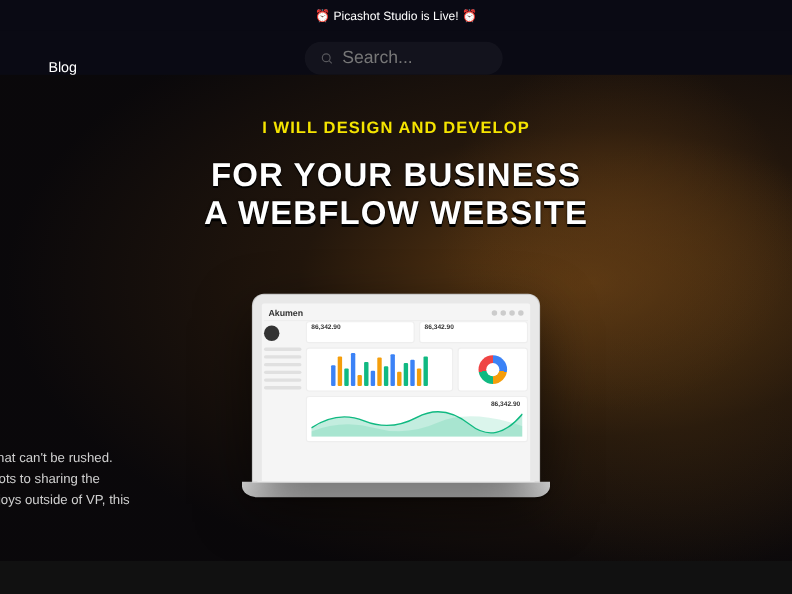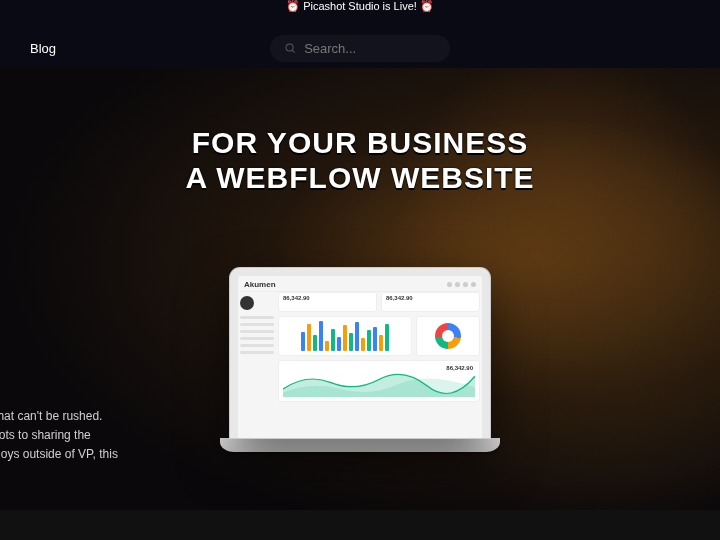--- a/index.html
+++ b/index.html
@@ -4,38 +4,39 @@
 <style>
 * { margin: 0; padding: 0; box-sizing: border-box; }
 body {
   width: 720px; height: 540px; overflow: hidden;
   background: #0a0a14;
   font-family: -apple-system, BlinkMacSystemFont, 'Segoe UI', Arial, sans-serif;
   color: #fff;
   position: relative;
 }
 .announce-bar {
-  height: 28px; display: flex; align-items: flex-start; justify-content: center;
+  height: 28px; display: flex; align-items: center; justify-content: center;
   font-size: 11px; color: #fff; background: #0a0a14;
 }
 .nav {
-  height: 40px; display: flex; align-items: center; padding: 0 30px;
+  height: 40px; display: flex; align-items: flex-end; padding: 0 30px;
   position: relative;
+  margin-left: 14px;
 }
 .nav-link { font-size: 13px; color: #fff; }
 .search-wrap {
   position: absolute; left: 50%; transform: translateX(-50%);
   display: flex; align-items: center; gap: 8px;
   background: rgba(255,255,255,0.04); border-radius: 18px;
   padding: 6px 14px; width: 180px;
 }
 .search-wrap svg { width: 14px; height: 14px; opacity: 0.5; }
 .search-input {
   background: transparent; border: none; outline: none; color: #aaa;
-  font-size: 13px; width: 100%;
+  font-size: 16px; width: 100%;
 }
 .search-input::placeholder { color: #777; }
 .hero {
   position: relative; height: 472px;
   background: radial-gradient(ellipse at 75% 40%, rgba(115,70,20,0.9) 0%, rgba(40,25,10,0.8) 35%, rgba(10,8,10,0.95) 70%);
   overflow: hidden;
 }
 .hero::before {
   content: ""; position: absolute; inset: 0;
   background:
@@ -133,20 +134,21 @@
   <div class="side-text">
     <div class="side-head">ht!</div>
     <div class="side-body">
       <div>ps is a greatness that can't be rushed.</div>
       <div>no game screenshots to sharing the</div>
       <div>obbies that she enjoys outside of VP, this</div>
     </div>
   </div>
 
   <div class="headline">
+    <div class="kicker">I WILL DESIGN AND DEVELOP</div>
     <div class="title">
       <div>FOR YOUR BUSINESS</div>
       <div>A WEBFLOW WEBSITE</div>
     </div>
   </div>
 
   <div class="laptop">
     <div class="screen">
       <div class="dash-top">
         <span class="dash-brand">Akumen</span>

